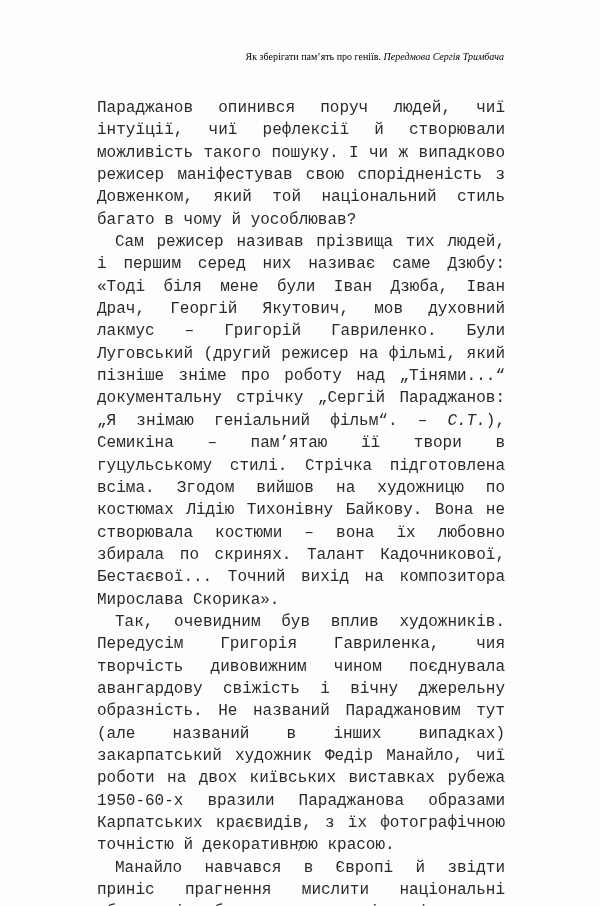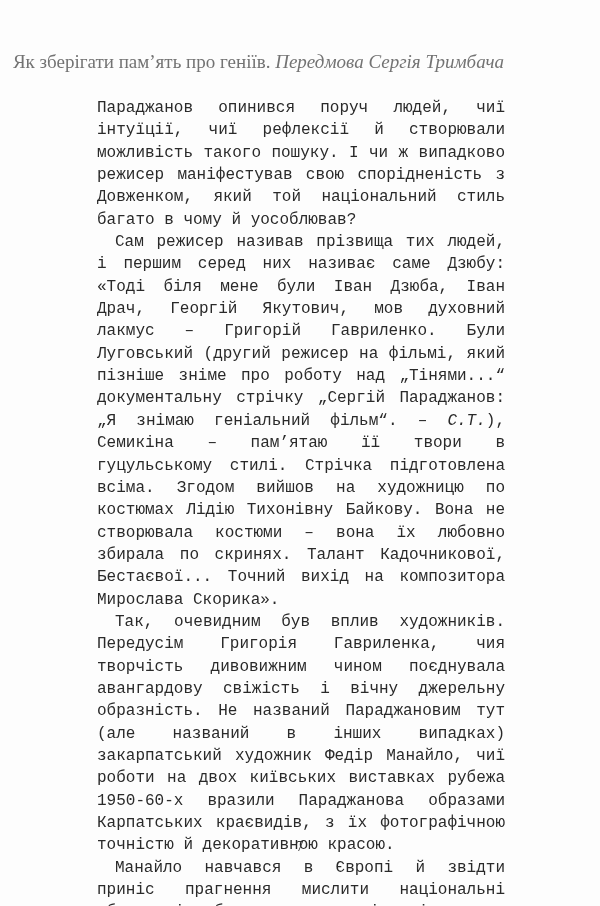--- a/index.html
+++ b/index.html
@@ -8,22 +8,22 @@
       background: #fdfdfd;
       position: relative;
       overflow: hidden;
       font-family: "Liberation Serif", "DejaVu Serif", serif;
       color: #2a2a2a;
     }
     .running-head {
       position: absolute;
       top: 51px;
       right: 96px;
-      font-size: 19px;
-      color: #737373;
+      font-size: 10px;
+      color: #000000;
       white-space: nowrap;
     }
     .running-head .rh-italic { font-style: italic; }
     .body-text {
       position: absolute;
       top: 97px;
       left: 97px;
       width: 408px;
       font-size: 16px;
       line-height: 22.35px;

